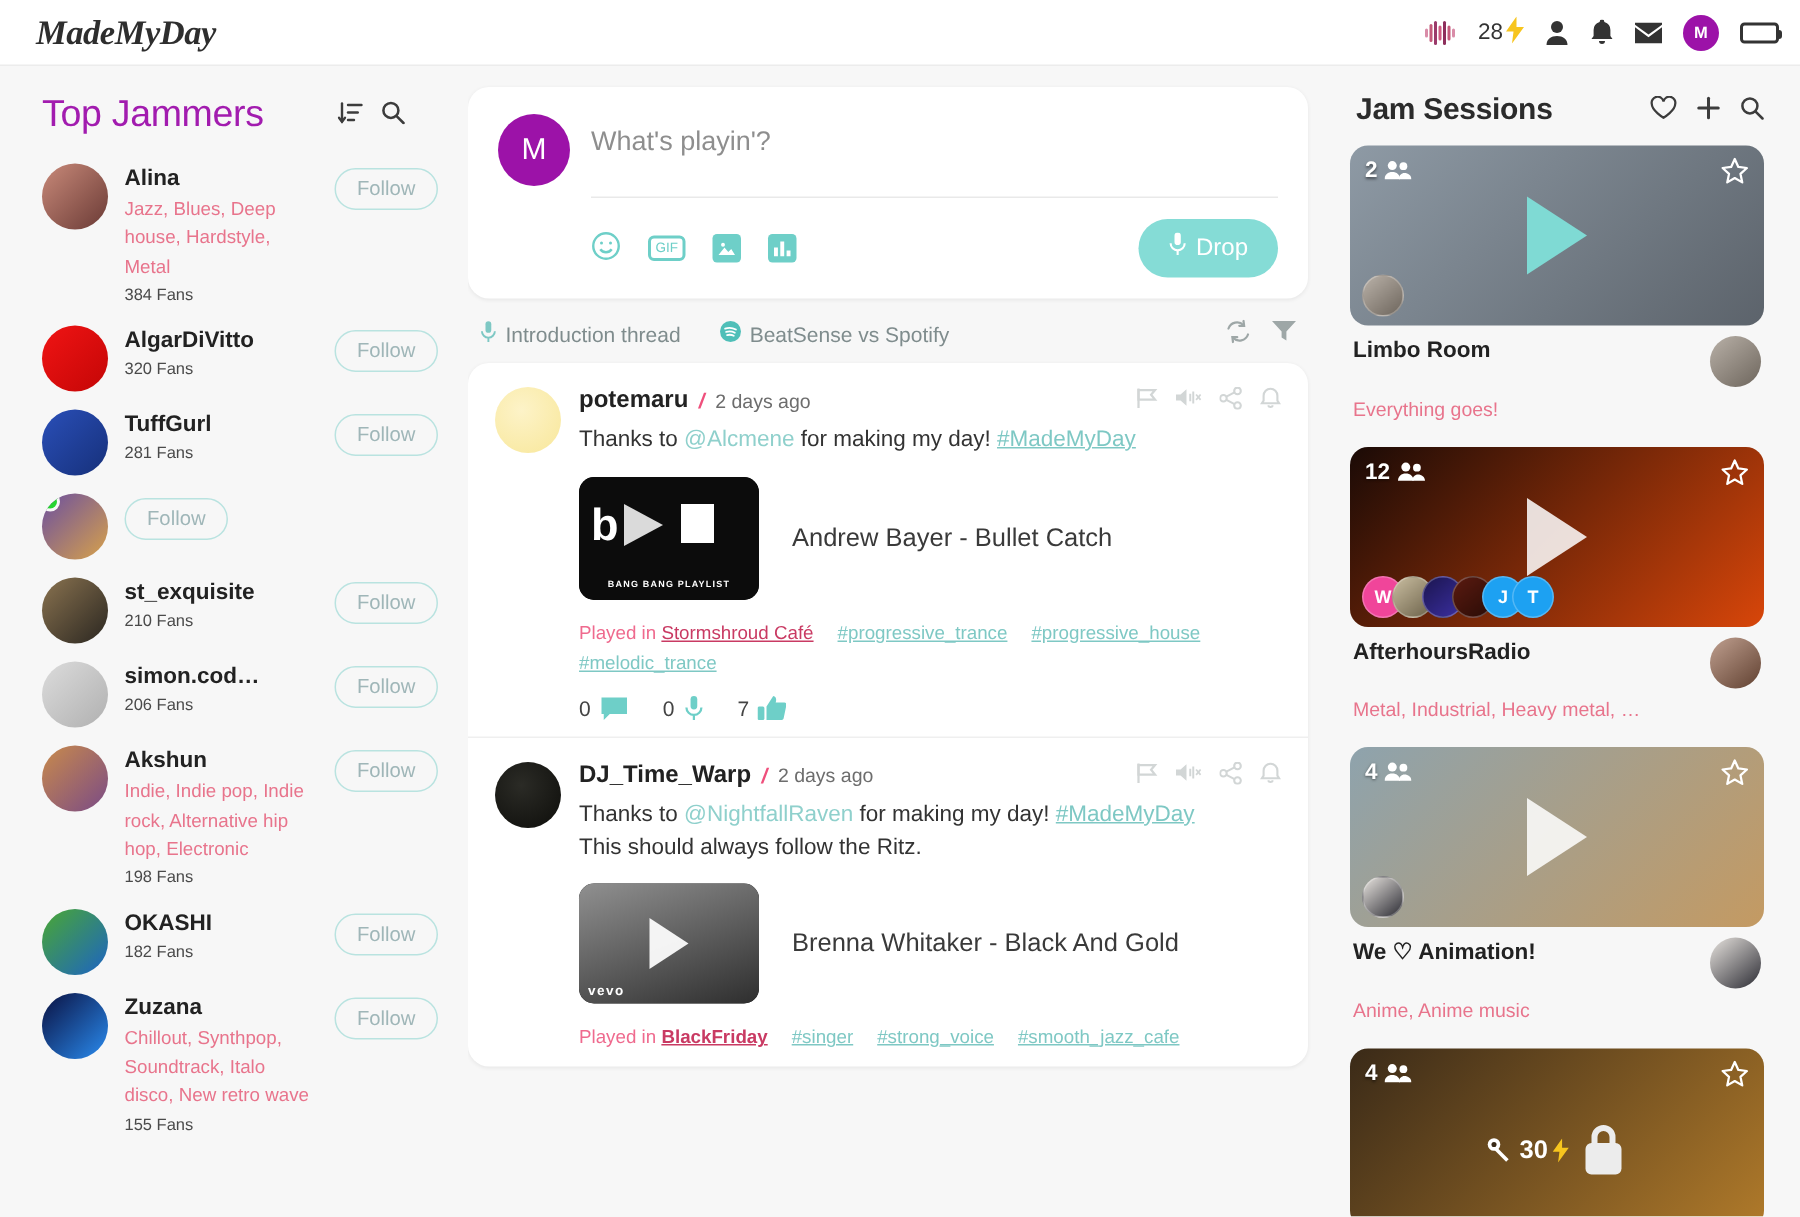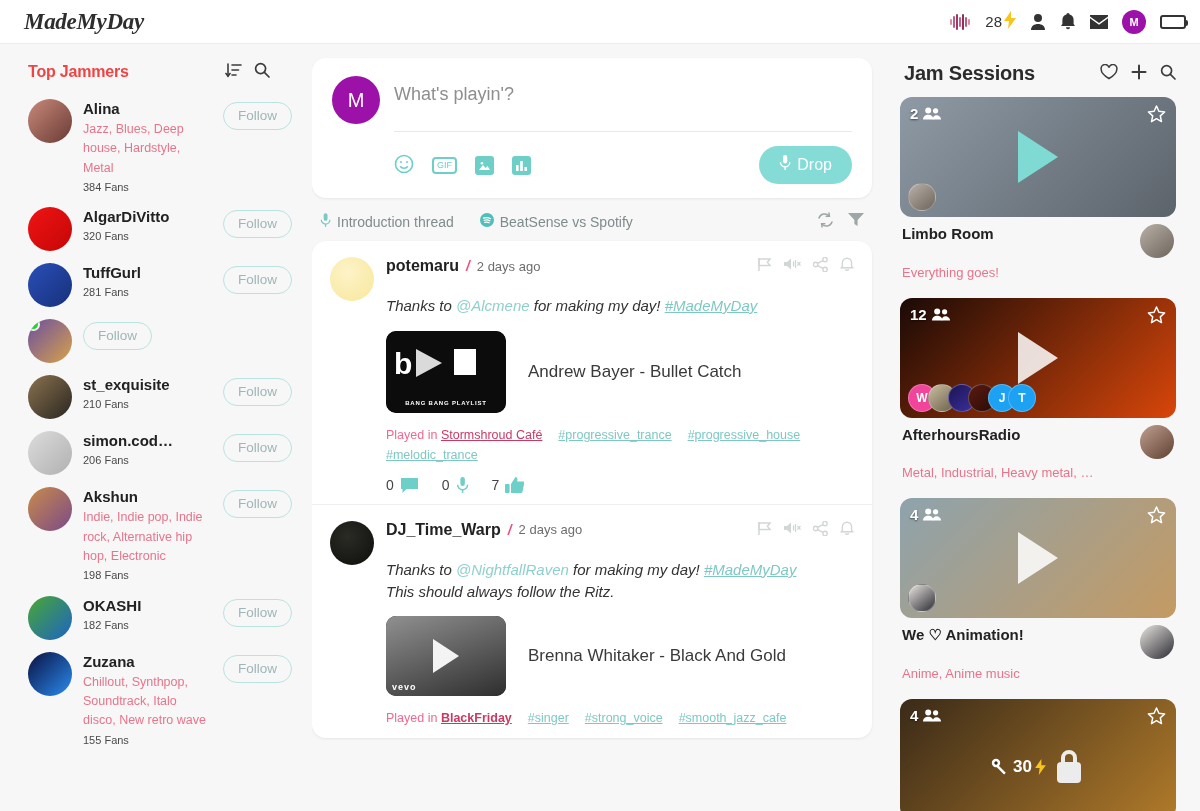--- a/index.html
+++ b/index.html
@@ -38,21 +38,21 @@
 
   
   .cols { flex:1; display:flex; min-height:0; background:#f7f7f7; }
 
   
   .left { width:312px; flex:0 0 312px; background:#f7f7f7; overflow:hidden; position:relative; }
   .left-head {
     display:flex; align-items:center; justify-content:space-between;
     padding:18px 42px 12px 28px;
   }
-  .left-title { font-size:16px; font-weight:bold; color:#ef4444; letter-spacing:-0.2px;}
+  .left-title { font-size:25px; font-weight:normal; color:#a21caf; letter-spacing:-0.2px;}
   .left-head-icons { display:flex; align-items:center; gap:12px; color:#3c3c3c;}
   .jammer { display:flex; padding:6px 20px 6px 28px; gap:11px; align-items:flex-start; }
   .j-av { width:44px;height:44px;border-radius:50%; flex:0 0 44px; position:relative; overflow:hidden;}
   .j-dot{position:absolute;left:-1px;top:-1px;width:13px;height:13px;border-radius:50%;background:#26d531;border:2px solid #f7f7f7;z-index:3;}
   .j-mid { flex:1; min-width:0; padding-top:1px;}
   .j-name { font-size:15px; font-weight:bold; color:#222; line-height:1.25; white-space:nowrap; overflow:hidden; text-overflow:ellipsis;}
   .j-genres { font-size:12.5px; color:#e8748c; line-height:1.55; margin-top:1px;}
   .j-fans { font-size:11px; color:#4a4a4a; line-height:1.5; margin-top:1px;}
   .follow-btn {
     flex:0 0 auto; margin-top:3px;
@@ -92,21 +92,21 @@
   .post { padding:16px 18px 10px 18px; margin-bottom:0; }
   .post + .post { border-top:1px solid #efefef; }
   .post-head{display:flex;gap:12px;}
   .p-av{width:44px;height:44px;border-radius:50%;flex:0 0 44px;overflow:hidden;position:relative;}
   .p-body{flex:1;min-width:0;}
   .p-line1{display:flex;align-items:center;gap:7px;}
   .p-user{font-size:16px;font-weight:bold;color:#222;}
   .p-slash{color:#ef4f7c;font-weight:bold;font-style:italic;}
   .p-time{font-size:13px;color:#6d6d6d;}
   .p-acts{margin-left:auto;display:flex;gap:12px;color:#d2d6d6;}
-  .p-text{font-size:15px;color:#333;line-height:1.45;margin-top:20px;font-style:italic;}
+  .p-text{font-size:15px;color:#333;line-height:1.45;margin-top:6px;}
   .mention{color:#8fd0cc;}
   .hashtag{color:#7ec8c4;text-decoration:underline;}
   .media{display:flex;align-items:center;gap:22px;margin-top:14px;}
   .thumb{width:120px;height:80px;border-radius:10px;overflow:hidden;position:relative;flex:0 0 120px;background:#111;}
   .thumb.sq{width:120px;height:82px;}
   .play-tri{position:absolute;left:50%;top:50%;transform:translate(-50%,-50%);
     width:0;height:0;border-left:26px solid rgba(255,255,255,.93);
     border-top:17px solid transparent;border-bottom:17px solid transparent;}
   .track-title{font-size:17px;color:#3a3a3a;}
   .played{margin-top:12px;font-size:12.5px;line-height:1.6;display:flex;flex-wrap:wrap;gap:0 16px;align-items:flex-start;}

